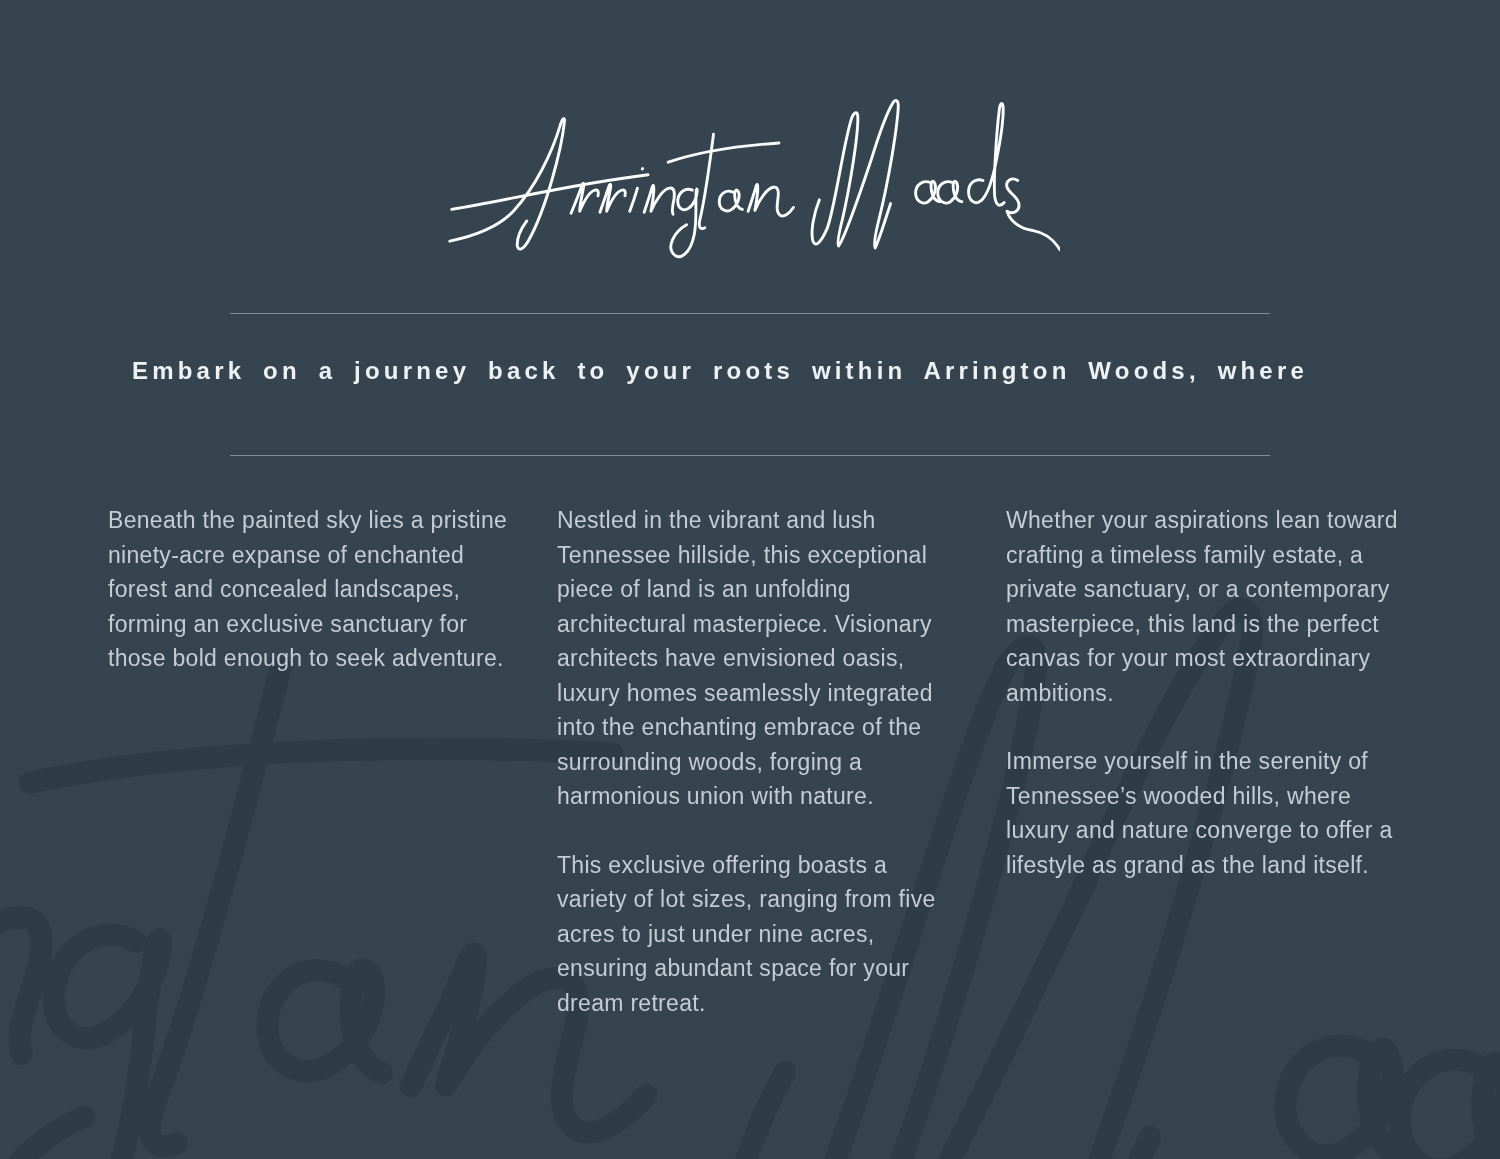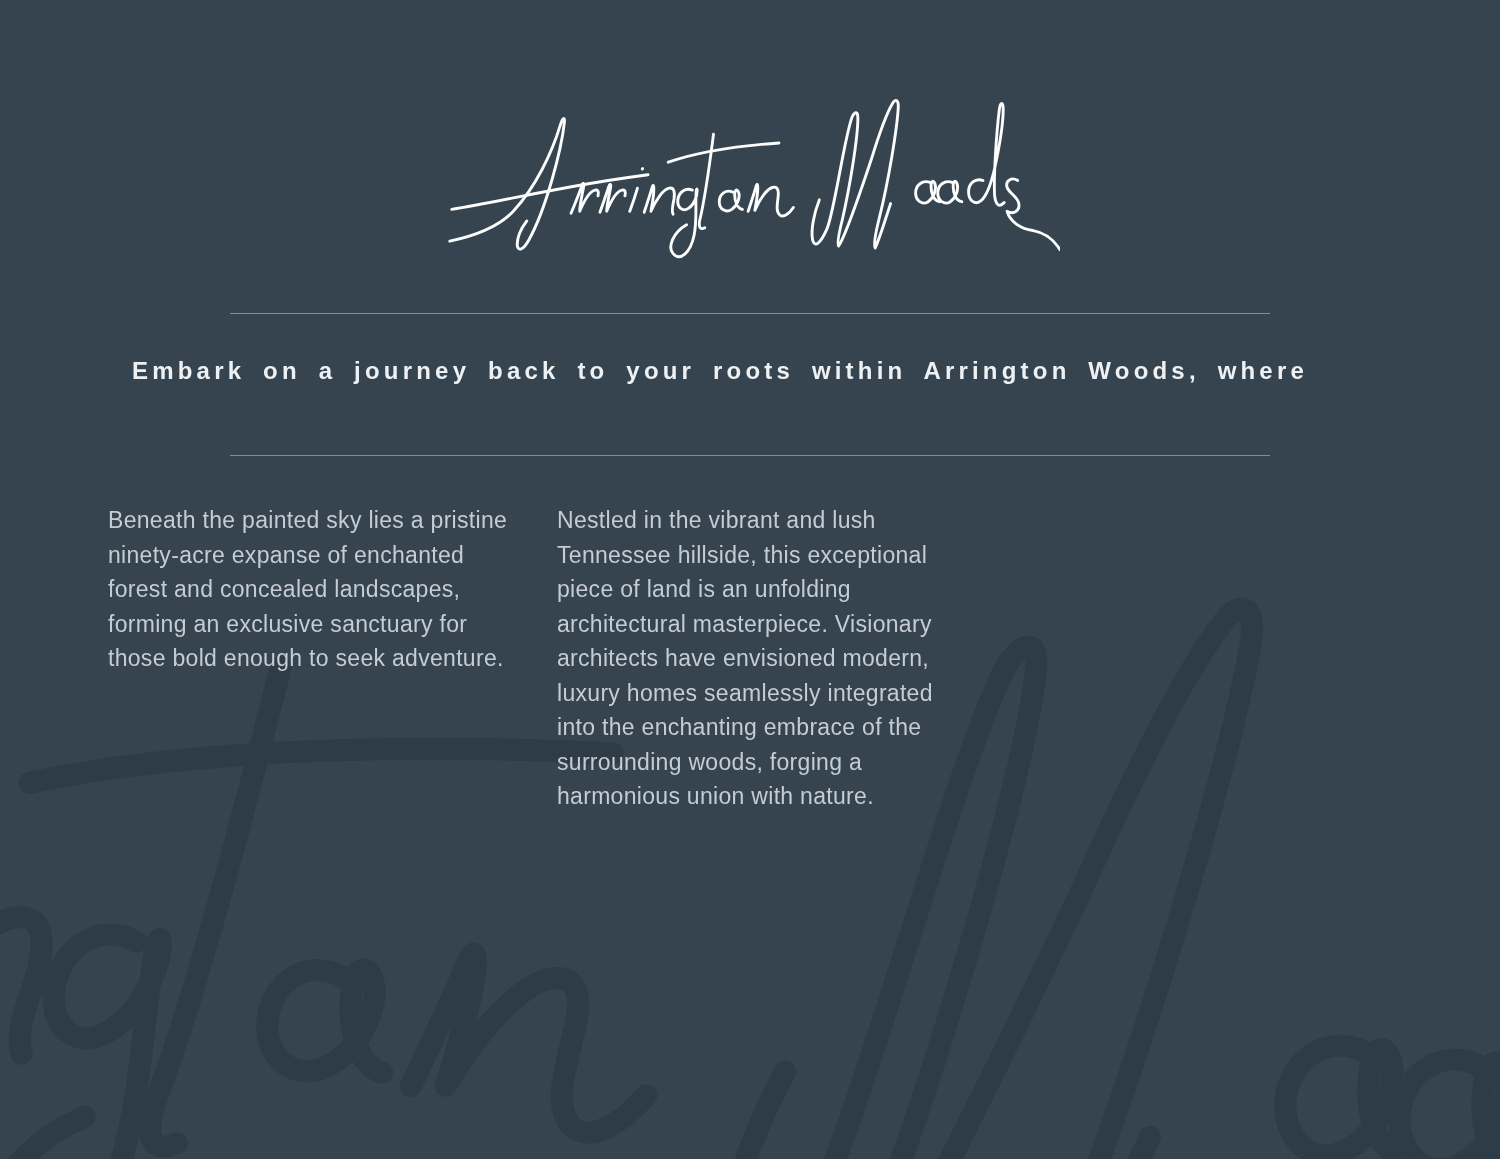--- a/index.html
+++ b/index.html
@@ -103,19 +103,22 @@
 
   <div class="tagline">
     <div>Embark on a journey back to your roots within Arrington Woods, where</div>
   </div>
 
   <div class="columns">
     <div class="col">
       <p>Beneath the painted sky lies a pristine ninety-acre expanse of enchanted forest and concealed landscapes, forming an exclusive sanctuary for those bold enough to seek adventure.</p>
     </div>
     <div class="col">
-      <p>Nestled in the vibrant and lush Tennessee hillside, this exceptional piece of land is an unfolding architectural masterpiece. Visionary architects have envisioned modern, luxury homes seamlessly integrated into the enchanting embrace of the surrounding woods, forging a harmonious union with nature.</p>
+      <p>Nestled in the vibrant and lush Tennessee hillside, this exceptional piece of land is an unfolding architectural masterpiece. Visionary architects have envisioned oasis, luxury homes seamlessly integrated into the enchanting embrace of the surrounding woods, forging a harmonious union with nature.</p>
+      <p>This exclusive offering boasts a variety of lot sizes, ranging from five acres to just under nine acres, ensuring abundant space for your dream retreat.</p>
     </div>
     <div class="col">
+      <p>Whether your aspirations lean toward crafting a timeless family estate, a private sanctuary, or a contemporary masterpiece, this land is the perfect canvas for your most extraordinary ambitions.</p>
+      <p>Immerse yourself in the serenity of Tennessee’s wooded hills, where luxury and nature converge to offer a lifestyle as grand as the land itself.</p>
     </div>
   </div>
 
 </div>
 
 </body></html>

